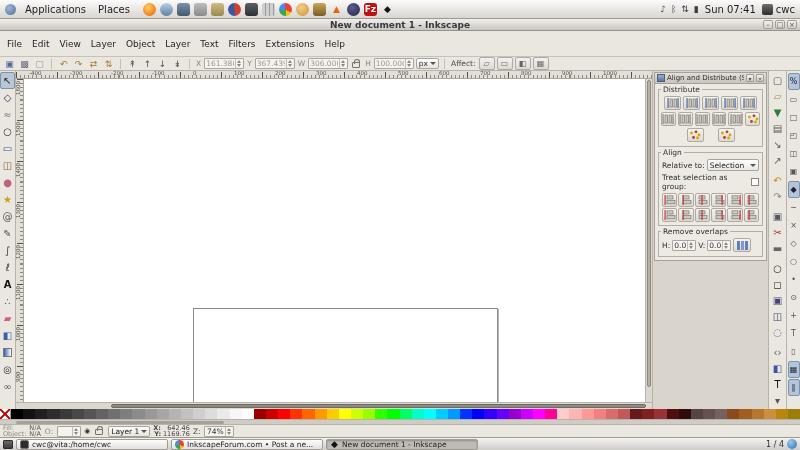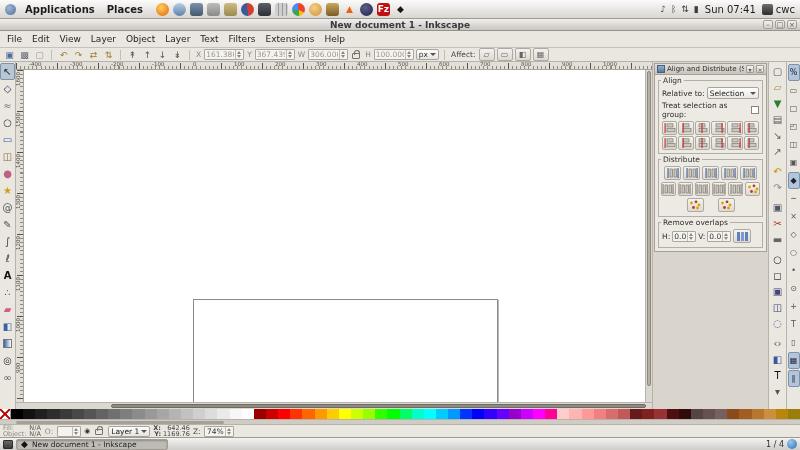--- a/index.html
+++ b/index.html
@@ -4,41 +4,41 @@
 <style>
 *{box-sizing:border-box;margin:0;padding:0}
 html,body{width:800px;height:450px;overflow:hidden}
 body{font-family:"DejaVu Sans","Liberation Sans",sans-serif;font-size:9px;color:#222;background:#d6d2ca}
 .screen{position:relative;width:800px;height:450px;display:flex;flex-direction:column}
 
 
 .top-panel{height:19px;display:flex;align-items:center;gap:6px;padding:0 5px;
   background:linear-gradient(#fbfbfa,#d9d6d1);border-bottom:1px solid #9e9a92}
 .gnome-foot{width:11px;height:11px;border-radius:50%;background:radial-gradient(circle at 35% 35%,#9db8d2,#51709c)}
-.pmenu{font-size:10px;font-weight:bold;color:#1c1c1c;padding:0 3px;cursor:default}
+.pmenu{font-size:10px;font-weight:normal;color:#1c1c1c;padding:0 3px;cursor:default}
 .launchers{display:flex;align-items:center;gap:4px;margin-left:4px}
 .launcher{width:13px;height:13px;display:inline-flex;align-items:center;justify-content:center;
   font-size:9px;font-weight:bold;color:#fff;border-radius:3px;overflow:hidden;line-height:13px}
 .launcher.round{border-radius:50%}
 .tray{margin-left:auto;display:flex;align-items:center;gap:6px}
 .tray-ic{font-size:9px;color:#3c3c3c;line-height:10px}
 .clock{font-size:10px;color:#1c1c1c}
 .user-chip{display:flex;align-items:center;gap:3px;font-size:10px;color:#1c1c1c}
 .user-ic{width:11px;height:11px;border-radius:2px;background:linear-gradient(#6d6d6d,#2f2f2f)}
 
 
 .titlebar{height:12px;position:relative;display:flex;align-items:center;justify-content:center;
   background:linear-gradient(#f0efed,#c9c6c0);border-bottom:1px solid #96918a}
 .wtitle{font-size:9px;font-weight:bold;color:#3a3a3a}
 .winbtns{position:absolute;right:3px;top:1px;display:flex;gap:2px}
 .winbtn{width:10px;height:9px;font-size:7px;line-height:8px;text-align:center;color:#555;
   background:linear-gradient(#f2f1ef,#d4d1cb);border:1px solid #a29d94;border-radius:2px}
 
 
-.menubar{height:17px;display:flex;align-items:center;background:#eae7e1;border-bottom:1px solid #c6c2ba;padding:0 2px}
+.menubar{height:26px;display:flex;align-items:center;background:#eae7e1;border-bottom:1px solid #c6c2ba;padding:0 2px}
 .mi{padding:0 5px;font-size:9px;color:#1e1e1e}
 
 
 .toolopts{height:14px;display:flex;align-items:center;gap:2px;background:#eae7e1;
   border-bottom:1px solid #b7b3aa;padding:0 3px}
 .tbtn{min-width:13px;height:12px;display:inline-flex;align-items:center;justify-content:center;
   font-size:9px;line-height:12px;border-radius:2px;color:#444}
 .tsep{width:1px;height:10px;background:#c2beb5;margin:0 3px}
 .flbl{font-size:7.5px;color:#8c8880;margin:0 1px}
 .spin{display:inline-flex;align-items:center;width:40px;height:11px;background:#f4f3f0;
@@ -339,20 +339,137 @@
     <div class="dock">
       <div class="panel">
         <div class="ptitle">
           <span class="ticn"></span>
           <span class="txt">Align and Distribute (Shif...</span>
           <span class="pbtn">▾</span>
           <span class="pbtn">×</span>
         </div>
 
         <div class="group">
+          <span class="glabel">Distribute</span>
+          <div class="drow" id="distRow1">
+              <span class="abtn" style="width:17px">
+                <svg width="12" height="10" viewBox="0 0 12 10">
+                  <rect x="3" y="1" width="2.6" height="8" fill="#cdc9c0" stroke="#7e7a72" stroke-width="0.7"></rect>
+                  <rect x="7" y="1" width="2.6" height="8" fill="#cdc9c0" stroke="#7e7a72" stroke-width="0.7"></rect>
+                  <rect x="0.5" y="0" width="1.1" height="10" fill="#3858a0"></rect>
+                  <rect x="10.5" y="0" width="1.1" height="10" fill="#3858a0"></rect>
+                </svg>
+              </span>
+              <span class="abtn" style="width:17px">
+                <svg width="12" height="10" viewBox="0 0 12 10">
+                  <rect x="3" y="1" width="2.6" height="8" fill="#cdc9c0" stroke="#7e7a72" stroke-width="0.7"></rect>
+                  <rect x="7" y="1" width="2.6" height="8" fill="#cdc9c0" stroke="#7e7a72" stroke-width="0.7"></rect>
+                  <rect x="0.5" y="0" width="1.1" height="10" fill="#3858a0"></rect>
+                  <rect x="10.5" y="0" width="1.1" height="10" fill="#3858a0"></rect>
+                </svg>
+              </span>
+              <span class="abtn" style="width:17px">
+                <svg width="12" height="10" viewBox="0 0 12 10">
+                  <rect x="3" y="1" width="2.6" height="8" fill="#cdc9c0" stroke="#7e7a72" stroke-width="0.7"></rect>
+                  <rect x="7" y="1" width="2.6" height="8" fill="#cdc9c0" stroke="#7e7a72" stroke-width="0.7"></rect>
+                  <rect x="0.5" y="0" width="1.1" height="10" fill="#3858a0"></rect>
+                  <rect x="10.5" y="0" width="1.1" height="10" fill="#3858a0"></rect>
+                </svg>
+              </span>
+              <span class="abtn" style="width:17px">
+                <svg width="12" height="10" viewBox="0 0 12 10">
+                  <rect x="3" y="1" width="2.6" height="8" fill="#cdc9c0" stroke="#7e7a72" stroke-width="0.7"></rect>
+                  <rect x="7" y="1" width="2.6" height="8" fill="#cdc9c0" stroke="#7e7a72" stroke-width="0.7"></rect>
+                  <rect x="0.5" y="0" width="1.1" height="10" fill="#3858a0"></rect>
+                  <rect x="10.5" y="0" width="1.1" height="10" fill="#3858a0"></rect>
+                </svg>
+              </span>
+              <span class="abtn" style="width:17px">
+                <svg width="12" height="10" viewBox="0 0 12 10">
+                  <rect x="3" y="1" width="2.6" height="8" fill="#cdc9c0" stroke="#7e7a72" stroke-width="0.7"></rect>
+                  <rect x="7" y="1" width="2.6" height="8" fill="#cdc9c0" stroke="#7e7a72" stroke-width="0.7"></rect>
+                  <rect x="0.5" y="0" width="1.1" height="10" fill="#3858a0"></rect>
+                  <rect x="10.5" y="0" width="1.1" height="10" fill="#3858a0"></rect>
+                </svg>
+              </span>
+            </div>
+          <div class="drow" id="distRow2">
+              <span class="abtn" style="width:17px">
+                <svg width="12" height="10" viewBox="0 0 12 10">
+                  <rect x="3" y="1" width="2.6" height="8" fill="#cdc9c0" stroke="#7e7a72" stroke-width="0.7"></rect>
+                  <rect x="7" y="1" width="2.6" height="8" fill="#cdc9c0" stroke="#7e7a72" stroke-width="0.7"></rect>
+                  <rect x="0.5" y="0" width="1.1" height="10" fill="#7e7a72"></rect>
+                  <rect x="10.5" y="0" width="1.1" height="10" fill="#7e7a72"></rect>
+                </svg>
+              </span>
+              <span class="abtn" style="width:17px">
+                <svg width="12" height="10" viewBox="0 0 12 10">
+                  <rect x="3" y="1" width="2.6" height="8" fill="#cdc9c0" stroke="#7e7a72" stroke-width="0.7"></rect>
+                  <rect x="7" y="1" width="2.6" height="8" fill="#cdc9c0" stroke="#7e7a72" stroke-width="0.7"></rect>
+                  <rect x="0.5" y="0" width="1.1" height="10" fill="#7e7a72"></rect>
+                  <rect x="10.5" y="0" width="1.1" height="10" fill="#7e7a72"></rect>
+                </svg>
+              </span>
+              <span class="abtn" style="width:17px">
+                <svg width="12" height="10" viewBox="0 0 12 10">
+                  <rect x="3" y="1" width="2.6" height="8" fill="#cdc9c0" stroke="#7e7a72" stroke-width="0.7"></rect>
+                  <rect x="7" y="1" width="2.6" height="8" fill="#cdc9c0" stroke="#7e7a72" stroke-width="0.7"></rect>
+                  <rect x="0.5" y="0" width="1.1" height="10" fill="#7e7a72"></rect>
+                  <rect x="10.5" y="0" width="1.1" height="10" fill="#7e7a72"></rect>
+                </svg>
+              </span>
+              <span class="abtn" style="width:17px">
+                <svg width="12" height="10" viewBox="0 0 12 10">
+                  <rect x="3" y="1" width="2.6" height="8" fill="#cdc9c0" stroke="#7e7a72" stroke-width="0.7"></rect>
+                  <rect x="7" y="1" width="2.6" height="8" fill="#cdc9c0" stroke="#7e7a72" stroke-width="0.7"></rect>
+                  <rect x="0.5" y="0" width="1.1" height="10" fill="#7e7a72"></rect>
+                  <rect x="10.5" y="0" width="1.1" height="10" fill="#7e7a72"></rect>
+                </svg>
+              </span>
+              <span class="abtn" style="width:17px">
+                <svg width="12" height="10" viewBox="0 0 12 10">
+                  <rect x="3" y="1" width="2.6" height="8" fill="#cdc9c0" stroke="#7e7a72" stroke-width="0.7"></rect>
+                  <rect x="7" y="1" width="2.6" height="8" fill="#cdc9c0" stroke="#7e7a72" stroke-width="0.7"></rect>
+                  <rect x="0.5" y="0" width="1.1" height="10" fill="#7e7a72"></rect>
+                  <rect x="10.5" y="0" width="1.1" height="10" fill="#7e7a72"></rect>
+                </svg>
+              </span>
+              <span class="abtn" style="width:17px">
+                <svg width="12" height="10" viewBox="0 0 12 10">
+                  <circle cx="2.5" cy="3" r="1.4" fill="#d4aa00"></circle>
+                  <circle cx="7" cy="1.8" r="1.4" fill="#c03434"></circle>
+                  <circle cx="10" cy="5" r="1.4" fill="#d4aa00"></circle>
+                  <circle cx="4.5" cy="7.5" r="1.4" fill="#c03434"></circle>
+                  <circle cx="8.5" cy="8" r="1.4" fill="#d4aa00"></circle>
+                </svg>
+              </span>
+            </div>
+          <div class="drow" id="distRow3" style="gap:14px">
+              <span class="abtn" style="width:17px">
+                <svg width="12" height="10" viewBox="0 0 12 10">
+                  <circle cx="2.5" cy="3" r="1.4" fill="#d4aa00"></circle>
+                  <circle cx="7" cy="1.8" r="1.4" fill="#c03434"></circle>
+                  <circle cx="10" cy="5" r="1.4" fill="#d4aa00"></circle>
+                  <circle cx="4.5" cy="7.5" r="1.4" fill="#c03434"></circle>
+                  <circle cx="8.5" cy="8" r="1.4" fill="#d4aa00"></circle>
+                </svg>
+              </span>
+              <span class="abtn" style="width:17px">
+                <svg width="12" height="10" viewBox="0 0 12 10">
+                  <circle cx="2.5" cy="3" r="1.4" fill="#d4aa00"></circle>
+                  <circle cx="7" cy="1.8" r="1.4" fill="#c03434"></circle>
+                  <circle cx="10" cy="5" r="1.4" fill="#d4aa00"></circle>
+                  <circle cx="4.5" cy="7.5" r="1.4" fill="#c03434"></circle>
+                  <circle cx="8.5" cy="8" r="1.4" fill="#d4aa00"></circle>
+                </svg>
+              </span>
+            </div>
+        </div>
+
+        <div class="group">
           <span class="glabel">Align</span>
           <div class="prow">
             <span>Relative to:</span>
             <span class="select">
               <span class="sv">Selection</span>
               <span class="dda"></span>
             </span>
           </div>
           <div class="prow">
             <span style="flex:1">Treat selection as group:</span>
@@ -434,137 +551,20 @@
                   <rect x="3" y="0.8" width="6" height="3.2" fill="#cdc9c0" stroke="#7e7a72" stroke-width="0.7"></rect>
                   <rect x="3" y="5.6" width="8" height="3.2" fill="#cdc9c0" stroke="#7e7a72" stroke-width="0.7"></rect>
                   <rect x="10.5" y="0" width="1.2" height="10" fill="#c03434"></rect>
                 </svg>
               </span>
               <span class="abtn">
                 <svg width="12" height="10" viewBox="0 0 12 10">
                   <rect x="3" y="0.8" width="6" height="3.2" fill="#cdc9c0" stroke="#7e7a72" stroke-width="0.7"></rect>
                   <rect x="3" y="5.6" width="8" height="3.2" fill="#cdc9c0" stroke="#7e7a72" stroke-width="0.7"></rect>
                   <rect x="3.5" y="0" width="1.2" height="10" fill="#c03434"></rect>
-                </svg>
-              </span>
-            </div>
-        </div>
-
-        <div class="group">
-          <span class="glabel">Distribute</span>
-          <div class="drow" id="distRow1">
-              <span class="abtn" style="width:17px">
-                <svg width="12" height="10" viewBox="0 0 12 10">
-                  <rect x="3" y="1" width="2.6" height="8" fill="#cdc9c0" stroke="#7e7a72" stroke-width="0.7"></rect>
-                  <rect x="7" y="1" width="2.6" height="8" fill="#cdc9c0" stroke="#7e7a72" stroke-width="0.7"></rect>
-                  <rect x="0.5" y="0" width="1.1" height="10" fill="#3858a0"></rect>
-                  <rect x="10.5" y="0" width="1.1" height="10" fill="#3858a0"></rect>
-                </svg>
-              </span>
-              <span class="abtn" style="width:17px">
-                <svg width="12" height="10" viewBox="0 0 12 10">
-                  <rect x="3" y="1" width="2.6" height="8" fill="#cdc9c0" stroke="#7e7a72" stroke-width="0.7"></rect>
-                  <rect x="7" y="1" width="2.6" height="8" fill="#cdc9c0" stroke="#7e7a72" stroke-width="0.7"></rect>
-                  <rect x="0.5" y="0" width="1.1" height="10" fill="#3858a0"></rect>
-                  <rect x="10.5" y="0" width="1.1" height="10" fill="#3858a0"></rect>
-                </svg>
-              </span>
-              <span class="abtn" style="width:17px">
-                <svg width="12" height="10" viewBox="0 0 12 10">
-                  <rect x="3" y="1" width="2.6" height="8" fill="#cdc9c0" stroke="#7e7a72" stroke-width="0.7"></rect>
-                  <rect x="7" y="1" width="2.6" height="8" fill="#cdc9c0" stroke="#7e7a72" stroke-width="0.7"></rect>
-                  <rect x="0.5" y="0" width="1.1" height="10" fill="#3858a0"></rect>
-                  <rect x="10.5" y="0" width="1.1" height="10" fill="#3858a0"></rect>
-                </svg>
-              </span>
-              <span class="abtn" style="width:17px">
-                <svg width="12" height="10" viewBox="0 0 12 10">
-                  <rect x="3" y="1" width="2.6" height="8" fill="#cdc9c0" stroke="#7e7a72" stroke-width="0.7"></rect>
-                  <rect x="7" y="1" width="2.6" height="8" fill="#cdc9c0" stroke="#7e7a72" stroke-width="0.7"></rect>
-                  <rect x="0.5" y="0" width="1.1" height="10" fill="#3858a0"></rect>
-                  <rect x="10.5" y="0" width="1.1" height="10" fill="#3858a0"></rect>
-                </svg>
-              </span>
-              <span class="abtn" style="width:17px">
-                <svg width="12" height="10" viewBox="0 0 12 10">
-                  <rect x="3" y="1" width="2.6" height="8" fill="#cdc9c0" stroke="#7e7a72" stroke-width="0.7"></rect>
-                  <rect x="7" y="1" width="2.6" height="8" fill="#cdc9c0" stroke="#7e7a72" stroke-width="0.7"></rect>
-                  <rect x="0.5" y="0" width="1.1" height="10" fill="#3858a0"></rect>
-                  <rect x="10.5" y="0" width="1.1" height="10" fill="#3858a0"></rect>
-                </svg>
-              </span>
-            </div>
-          <div class="drow" id="distRow2">
-              <span class="abtn" style="width:17px">
-                <svg width="12" height="10" viewBox="0 0 12 10">
-                  <rect x="3" y="1" width="2.6" height="8" fill="#cdc9c0" stroke="#7e7a72" stroke-width="0.7"></rect>
-                  <rect x="7" y="1" width="2.6" height="8" fill="#cdc9c0" stroke="#7e7a72" stroke-width="0.7"></rect>
-                  <rect x="0.5" y="0" width="1.1" height="10" fill="#7e7a72"></rect>
-                  <rect x="10.5" y="0" width="1.1" height="10" fill="#7e7a72"></rect>
-                </svg>
-              </span>
-              <span class="abtn" style="width:17px">
-                <svg width="12" height="10" viewBox="0 0 12 10">
-                  <rect x="3" y="1" width="2.6" height="8" fill="#cdc9c0" stroke="#7e7a72" stroke-width="0.7"></rect>
-                  <rect x="7" y="1" width="2.6" height="8" fill="#cdc9c0" stroke="#7e7a72" stroke-width="0.7"></rect>
-                  <rect x="0.5" y="0" width="1.1" height="10" fill="#7e7a72"></rect>
-                  <rect x="10.5" y="0" width="1.1" height="10" fill="#7e7a72"></rect>
-                </svg>
-              </span>
-              <span class="abtn" style="width:17px">
-                <svg width="12" height="10" viewBox="0 0 12 10">
-                  <rect x="3" y="1" width="2.6" height="8" fill="#cdc9c0" stroke="#7e7a72" stroke-width="0.7"></rect>
-                  <rect x="7" y="1" width="2.6" height="8" fill="#cdc9c0" stroke="#7e7a72" stroke-width="0.7"></rect>
-                  <rect x="0.5" y="0" width="1.1" height="10" fill="#7e7a72"></rect>
-                  <rect x="10.5" y="0" width="1.1" height="10" fill="#7e7a72"></rect>
-                </svg>
-              </span>
-              <span class="abtn" style="width:17px">
-                <svg width="12" height="10" viewBox="0 0 12 10">
-                  <rect x="3" y="1" width="2.6" height="8" fill="#cdc9c0" stroke="#7e7a72" stroke-width="0.7"></rect>
-                  <rect x="7" y="1" width="2.6" height="8" fill="#cdc9c0" stroke="#7e7a72" stroke-width="0.7"></rect>
-                  <rect x="0.5" y="0" width="1.1" height="10" fill="#7e7a72"></rect>
-                  <rect x="10.5" y="0" width="1.1" height="10" fill="#7e7a72"></rect>
-                </svg>
-              </span>
-              <span class="abtn" style="width:17px">
-                <svg width="12" height="10" viewBox="0 0 12 10">
-                  <rect x="3" y="1" width="2.6" height="8" fill="#cdc9c0" stroke="#7e7a72" stroke-width="0.7"></rect>
-                  <rect x="7" y="1" width="2.6" height="8" fill="#cdc9c0" stroke="#7e7a72" stroke-width="0.7"></rect>
-                  <rect x="0.5" y="0" width="1.1" height="10" fill="#7e7a72"></rect>
-                  <rect x="10.5" y="0" width="1.1" height="10" fill="#7e7a72"></rect>
-                </svg>
-              </span>
-              <span class="abtn" style="width:17px">
-                <svg width="12" height="10" viewBox="0 0 12 10">
-                  <circle cx="2.5" cy="3" r="1.4" fill="#d4aa00"></circle>
-                  <circle cx="7" cy="1.8" r="1.4" fill="#c03434"></circle>
-                  <circle cx="10" cy="5" r="1.4" fill="#d4aa00"></circle>
-                  <circle cx="4.5" cy="7.5" r="1.4" fill="#c03434"></circle>
-                  <circle cx="8.5" cy="8" r="1.4" fill="#d4aa00"></circle>
-                </svg>
-              </span>
-            </div>
-          <div class="drow" id="distRow3" style="gap:14px">
-              <span class="abtn" style="width:17px">
-                <svg width="12" height="10" viewBox="0 0 12 10">
-                  <circle cx="2.5" cy="3" r="1.4" fill="#d4aa00"></circle>
-                  <circle cx="7" cy="1.8" r="1.4" fill="#c03434"></circle>
-                  <circle cx="10" cy="5" r="1.4" fill="#d4aa00"></circle>
-                  <circle cx="4.5" cy="7.5" r="1.4" fill="#c03434"></circle>
-                  <circle cx="8.5" cy="8" r="1.4" fill="#d4aa00"></circle>
-                </svg>
-              </span>
-              <span class="abtn" style="width:17px">
-                <svg width="12" height="10" viewBox="0 0 12 10">
-                  <circle cx="2.5" cy="3" r="1.4" fill="#d4aa00"></circle>
-                  <circle cx="7" cy="1.8" r="1.4" fill="#c03434"></circle>
-                  <circle cx="10" cy="5" r="1.4" fill="#d4aa00"></circle>
-                  <circle cx="4.5" cy="7.5" r="1.4" fill="#c03434"></circle>
-                  <circle cx="8.5" cy="8" r="1.4" fill="#d4aa00"></circle>
                 </svg>
               </span>
             </div>
         </div>
 
         <div class="group">
           <span class="glabel">Remove overlaps</span>
           <div class="prow">
             <span>H:</span>
             <span class="spin small" style="color:#333">
@@ -732,20 +732,28 @@
     <span class="zl">Z:</span>
     <span class="spin" style="width:30px;color:#333">
         <span class="v">74%</span>
         <span class="spn"></span>
       </span>
   </div>
 
   <div class="taskbar">
     <span class="showdesk"></span>
     <span id="tasks" style="display:flex;gap:3px">
+        <span class="task">
+          <span class="ticon terminal"></span>
+          <span class="tt">cwc@vita:/home/cwc</span>
+        </span>
+        <span class="task">
+          <span class="ticon chrome"></span>
+          <span class="tt">InkscapeForum.com • Post a ne...</span>
+        </span>
         <span class="task active">
           <span class="ticon inkscape">◆</span>
           <span class="tt">New document 1 - Inkscape</span>
         </span>
       </span>
     <span class="pager">1 / 4</span>
     <span class="blue-orb"></span>
   </div>
 
 </div>

